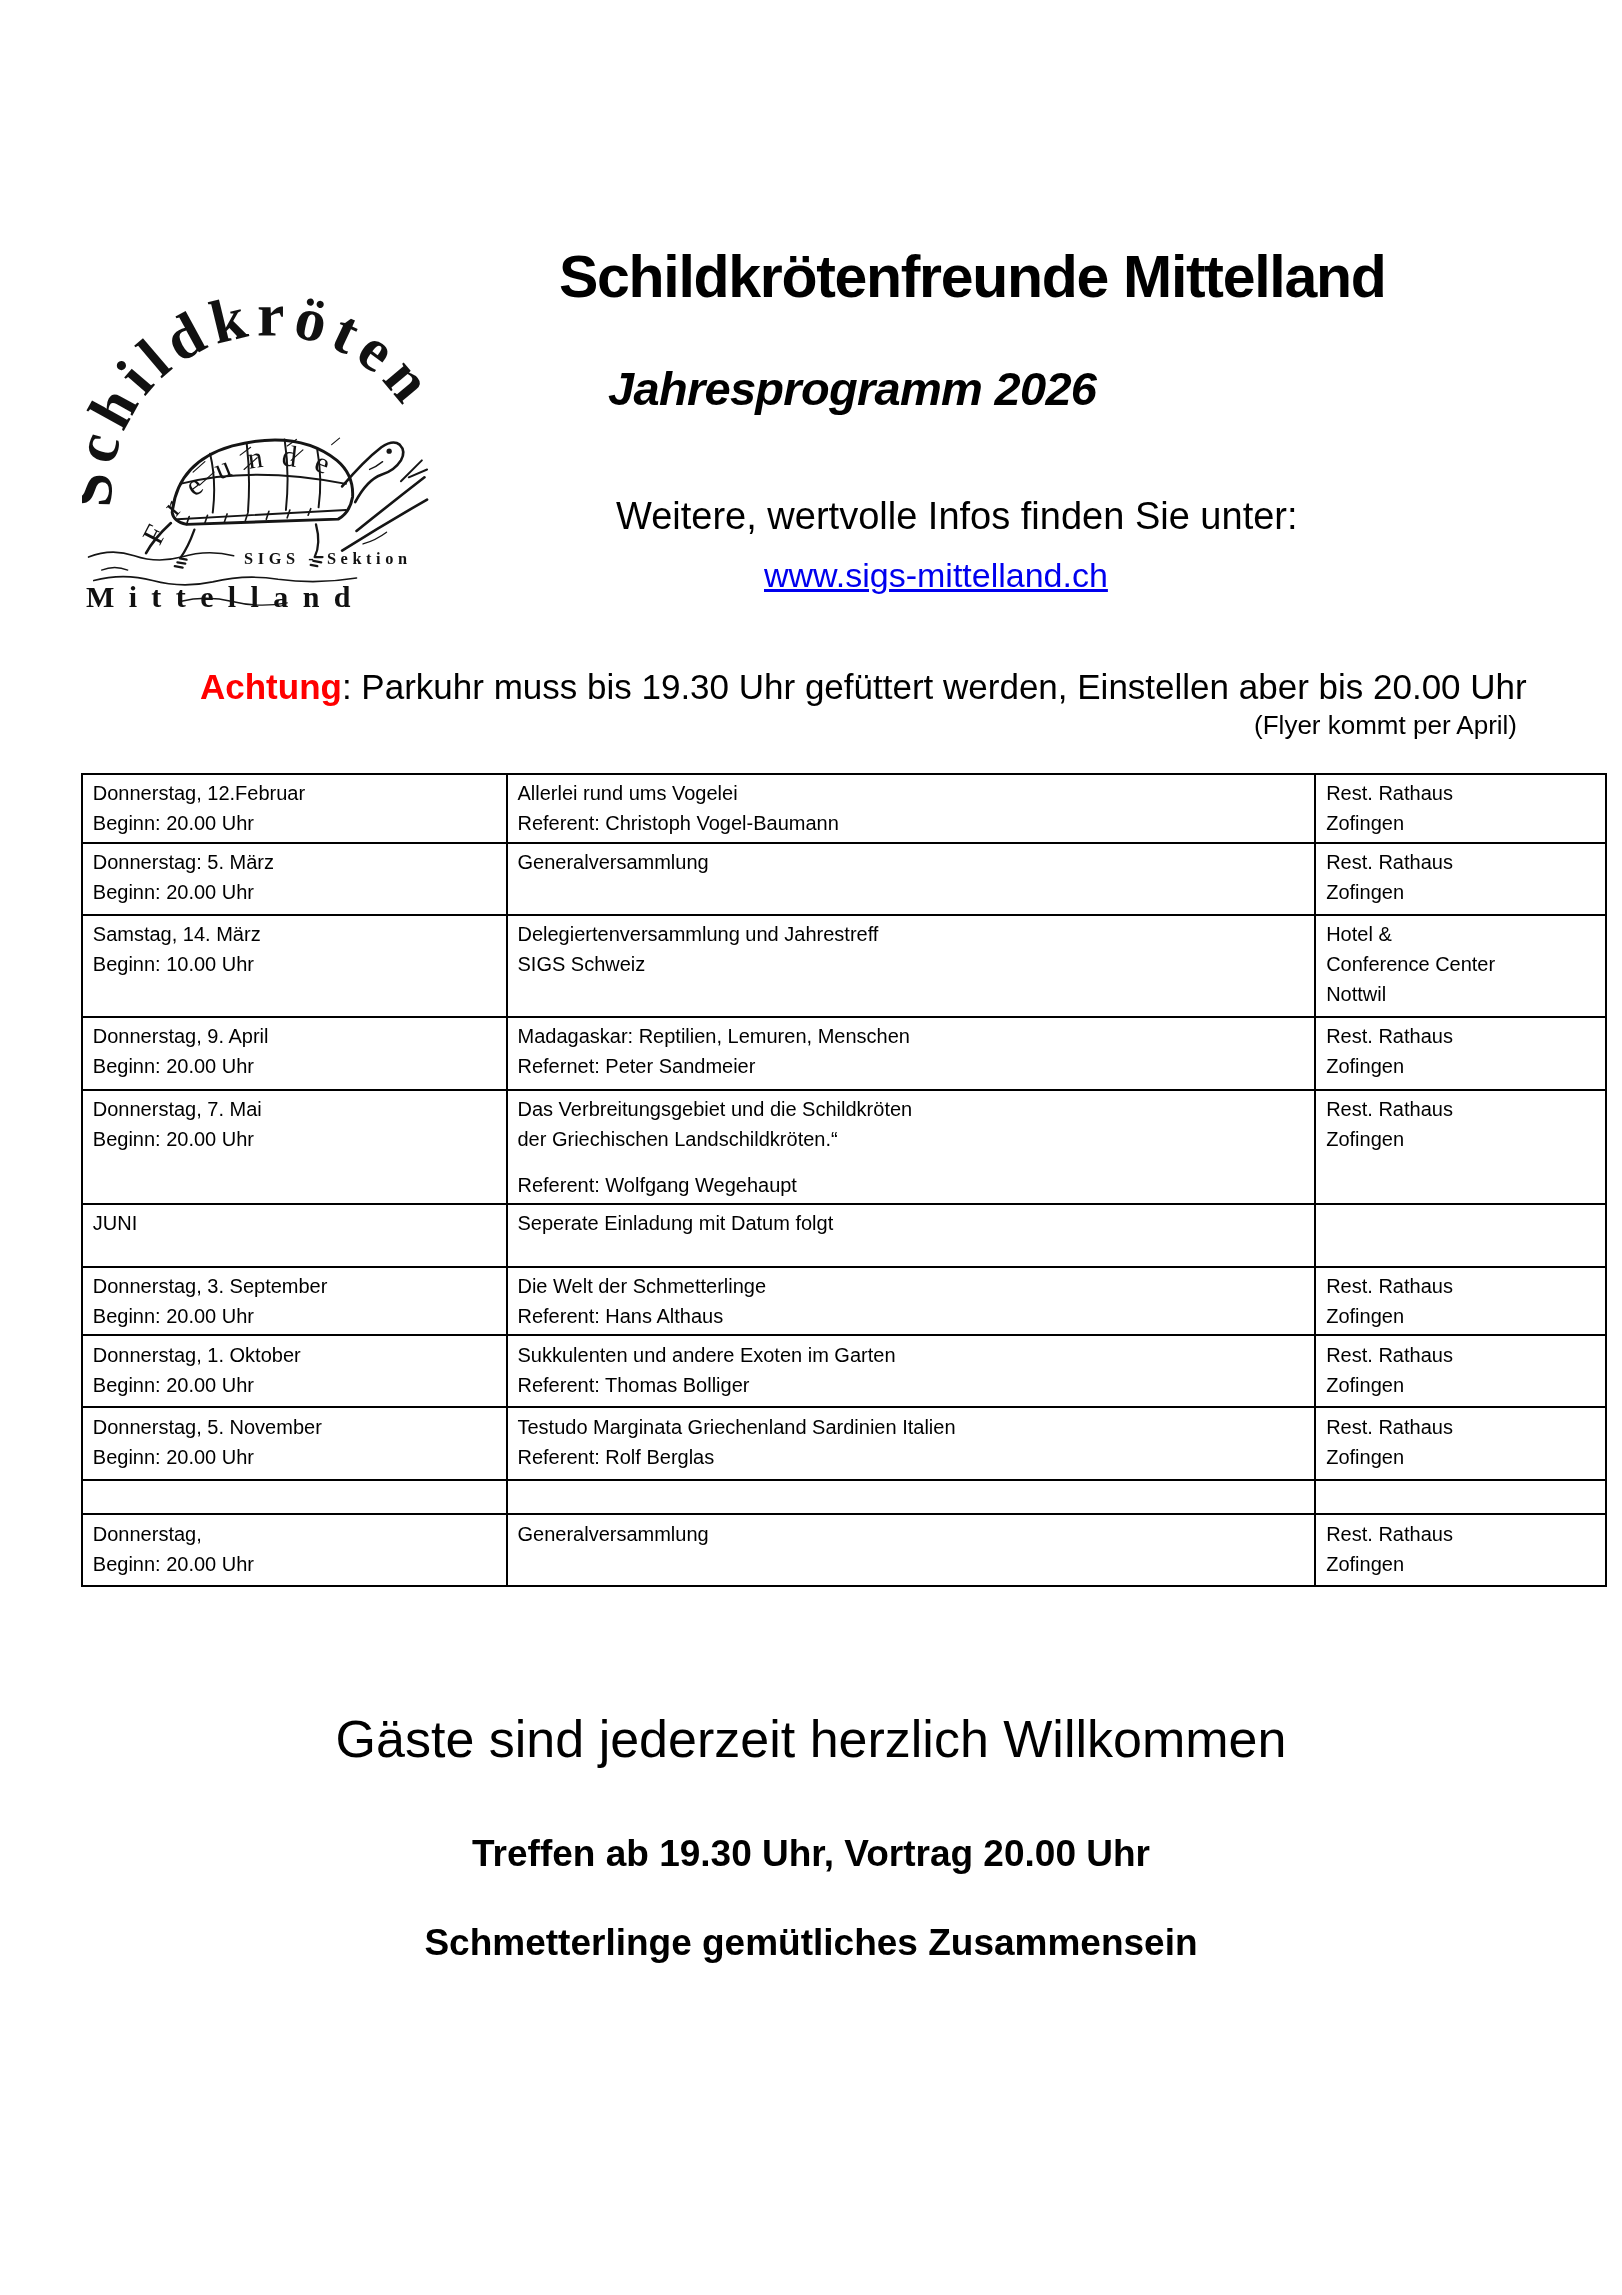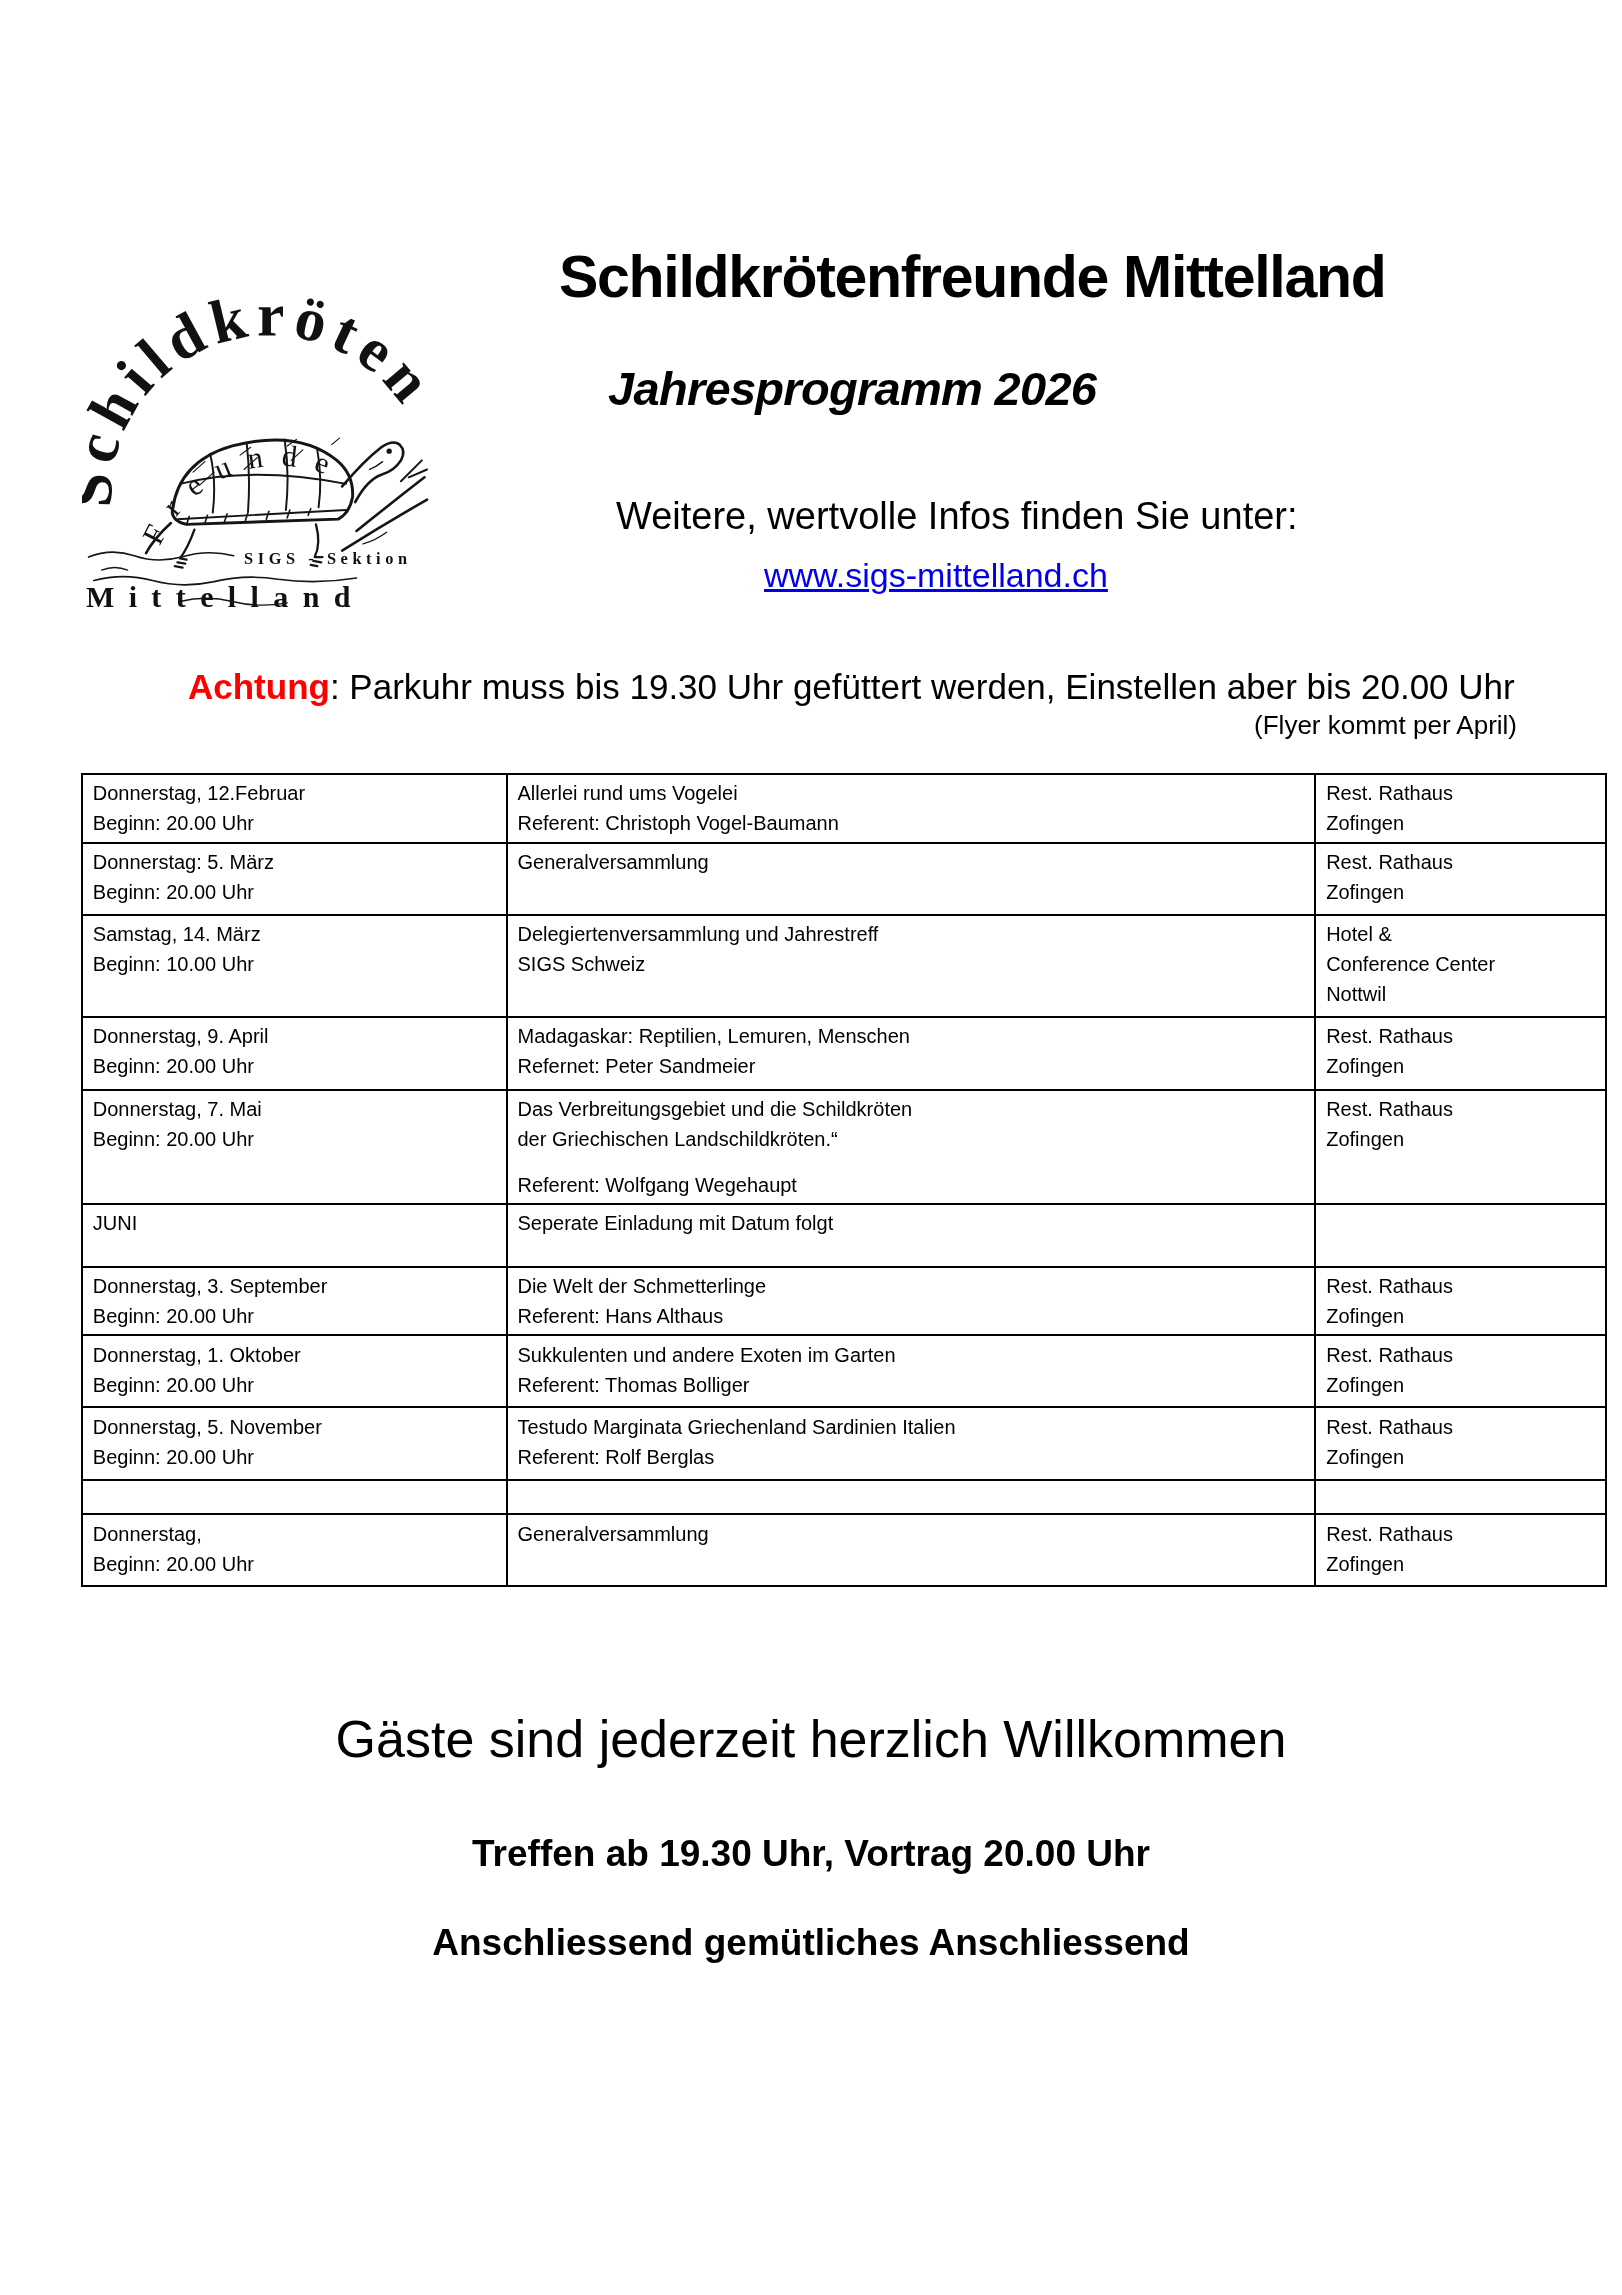--- a/index.html
+++ b/index.html
@@ -26,21 +26,21 @@
     font-size: 38px;
   }
   .website-link {
     left: 764px; top: 556px;
     font-size: 34px;
     color: #0000ee; text-decoration: underline;
     cursor: pointer;
   }
 
   .notice {
-    left: 188px; top: 667px;
+    left: 200px; top: 667px;
     font-size: 35px;
   }
   .notice-label { color: #ff0000; font-weight: bold; }
   .notice-note {
     right: 105px; top: 710px;
     font-size: 26px;
   }
 
   table.schedule {
     position: absolute;
@@ -288,14 +288,14 @@
       <td class="c-loc">
         <div>Rest. Rathaus</div>
         <div>Zofingen</div>
       </td>
     </tr>
   </tbody>
 </table>
 
 <div class="abs footer-1">Gäste sind jederzeit herzlich Willkommen</div>
 <div class="abs footer-2">Treffen ab 19.30 Uhr, Vortrag 20.00 Uhr</div>
-<div class="abs footer-3">Anschliessend gemütliches Anschliessend</div>
+<div class="abs footer-3">Schmetterlinge gemütliches Zusammensein</div>
 
 
 </body></html>

